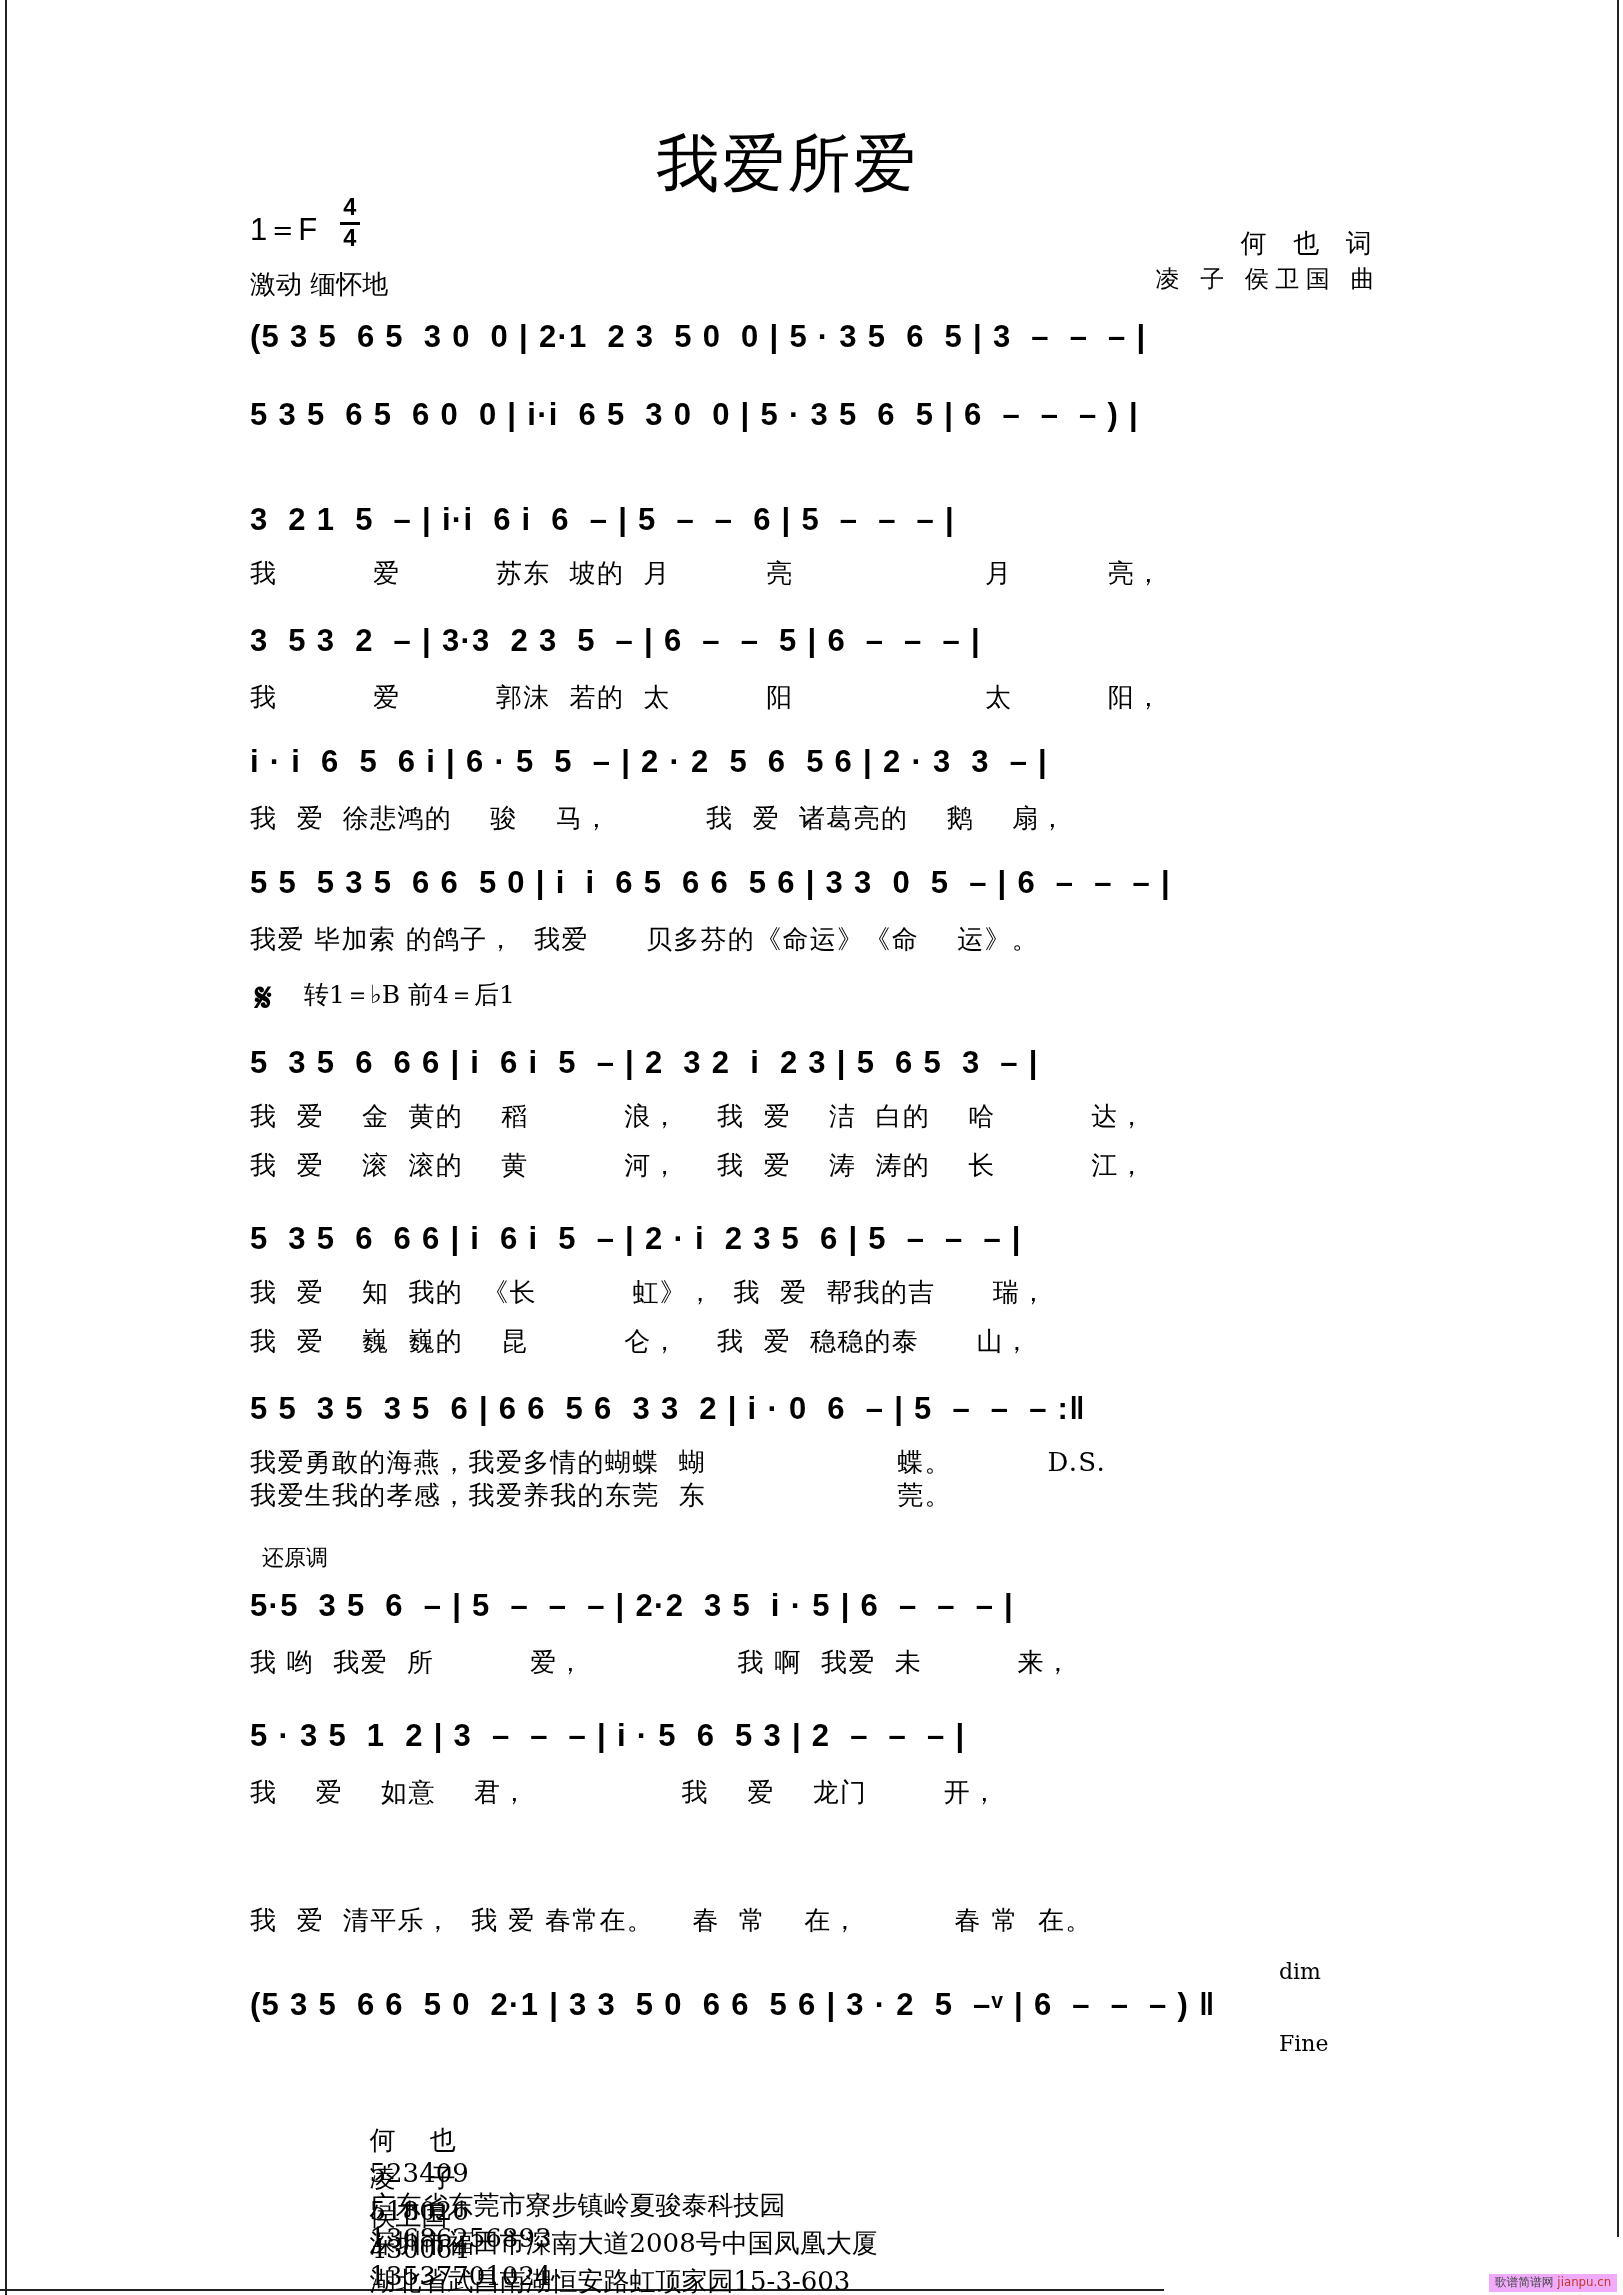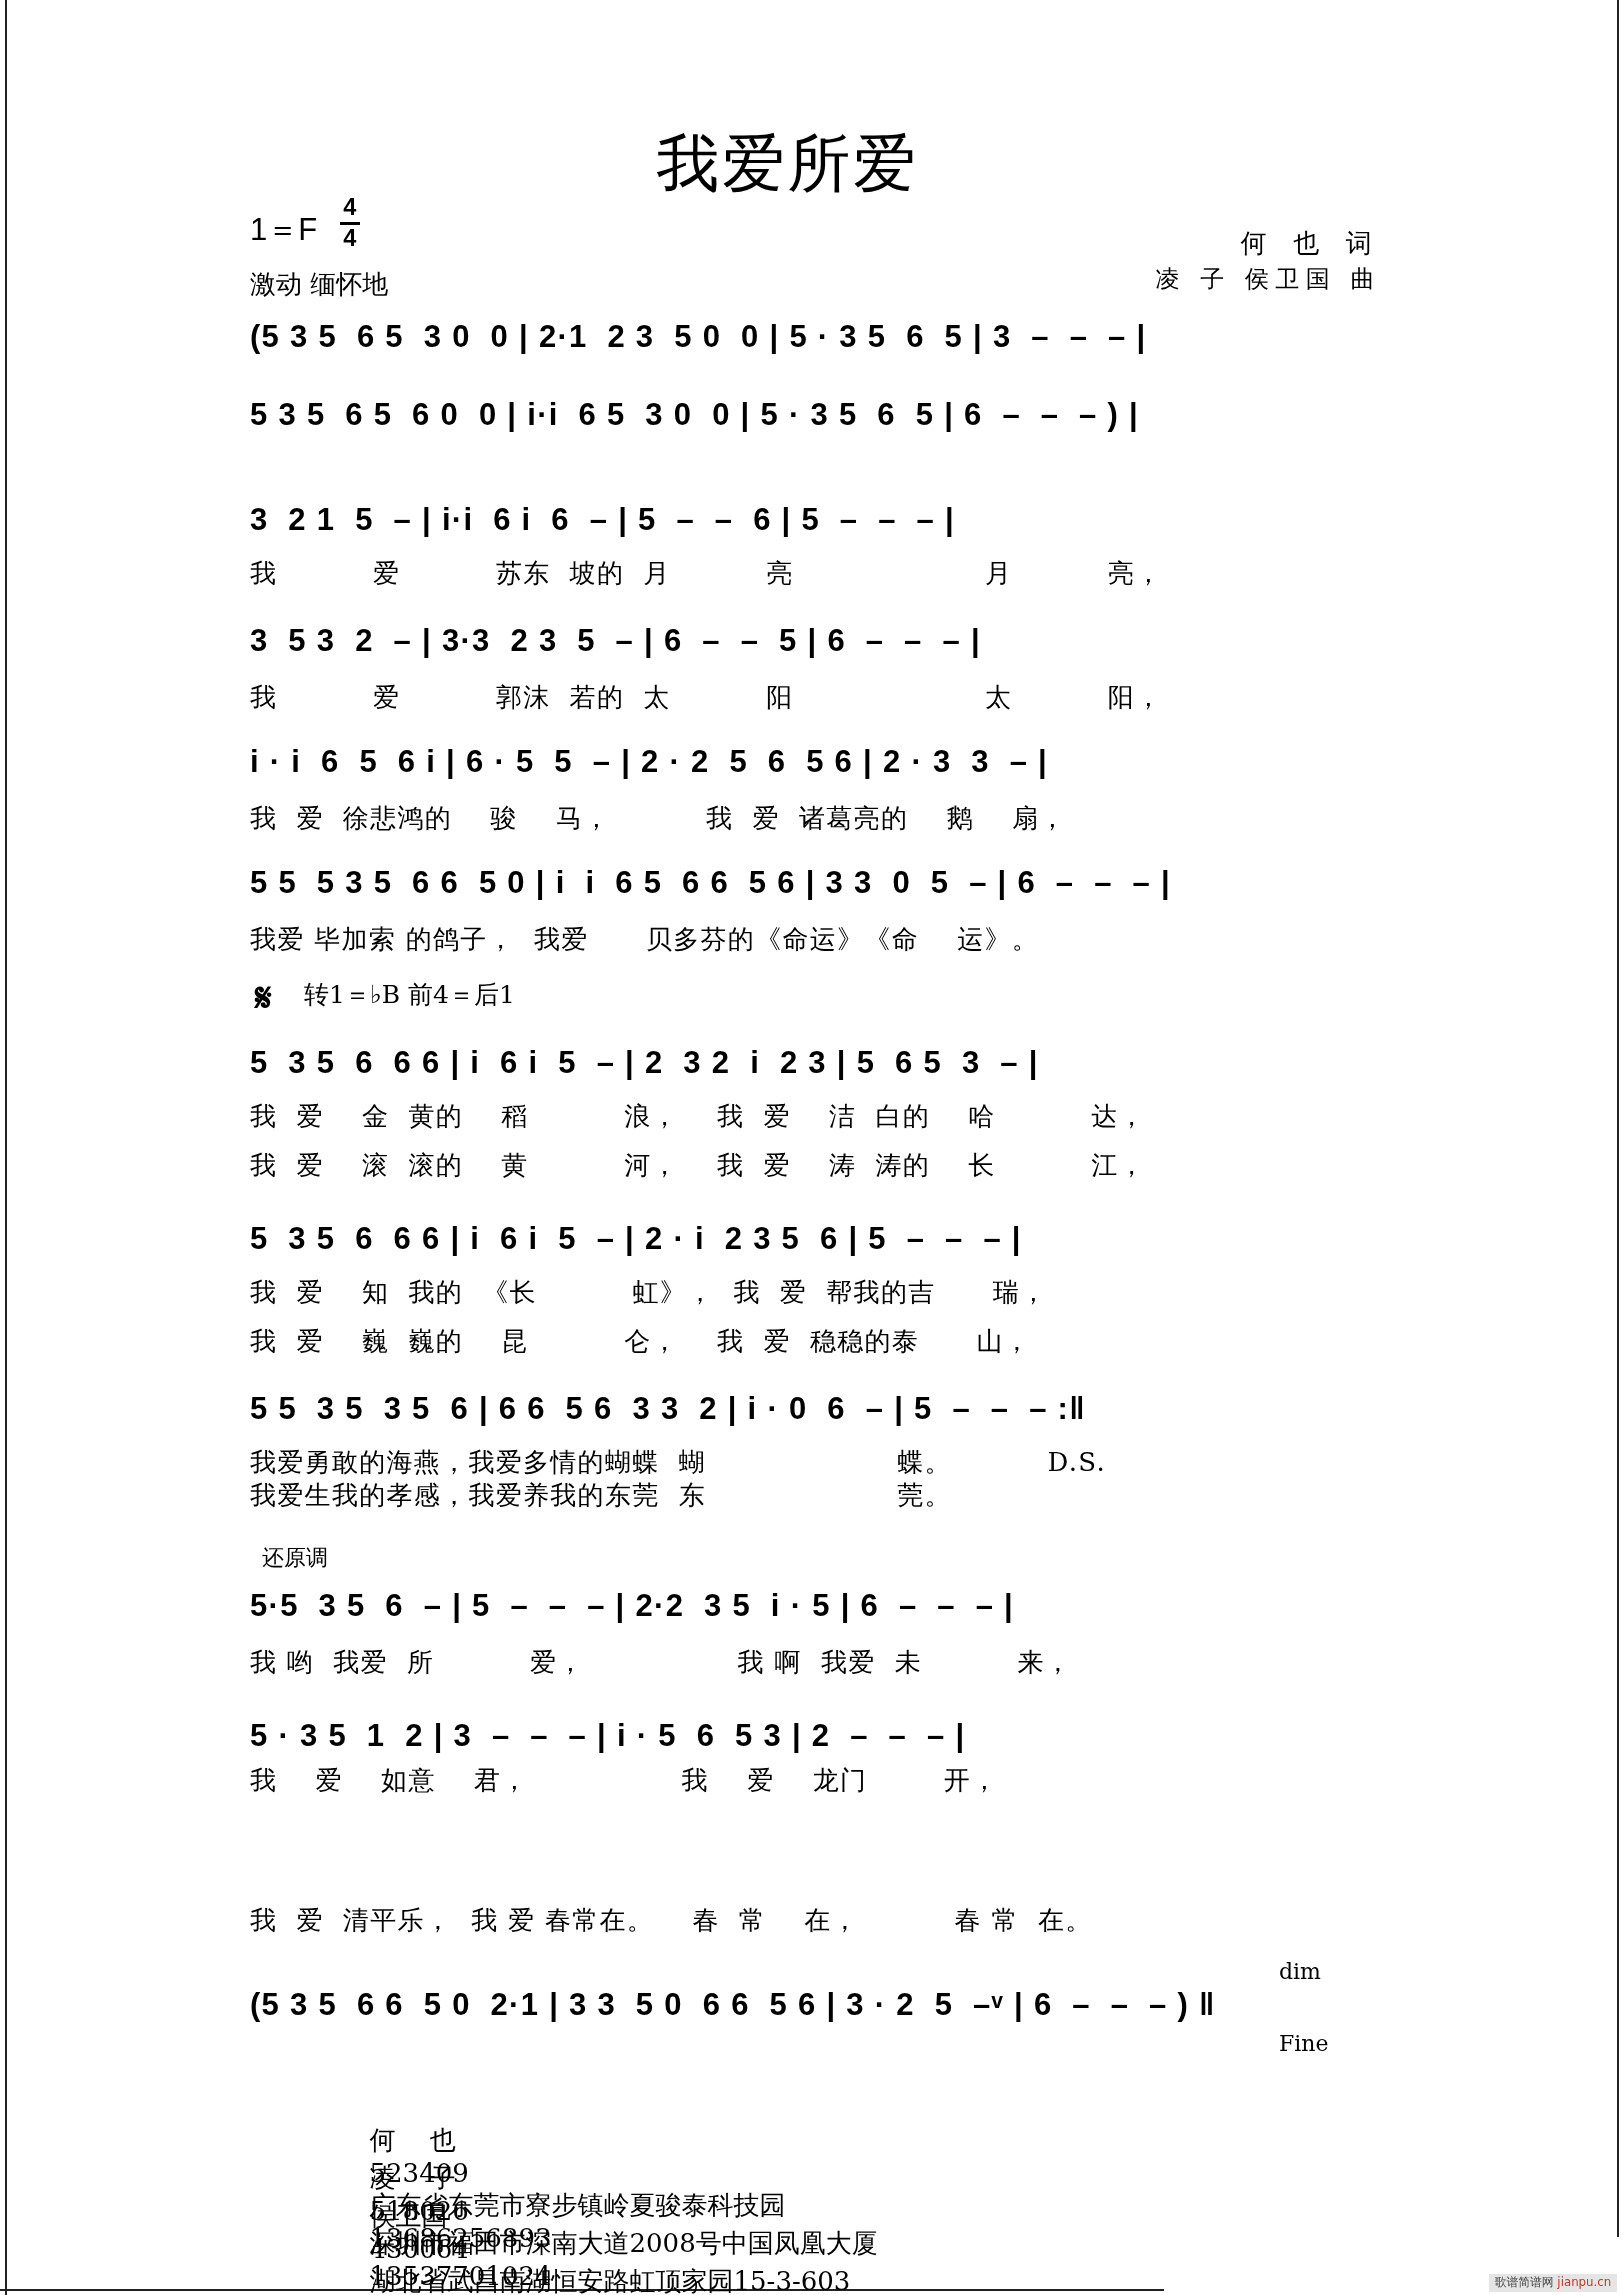--- a/index.html
+++ b/index.html
@@ -22,21 +22,21 @@
            font-size:31px; white-space:pre; letter-spacing:1.3px; }
   .lyric { position:absolute; font-size:26px; white-space:pre; letter-spacing:1.3px; }
   .annot { position:absolute; font-size:25px; }
   .segno { position:absolute; font-size:39px; font-weight:bold; font-family:"DejaVu Serif",serif; }
   .footer { position:absolute; left:353px; font-size:26px; white-space:pre; font-family:"DejaVu Serif",serif; }
   .footer span { display:inline-block; }
   .f-name { width:98px; letter-spacing:13px; }
   .f-zip { width:72px; }
   .f-addr { width:543px; }
   .watermark { position:absolute; right:6.5px; bottom:2.6px; font-size:11.8px; color:#444;
-               font-family:"DejaVu Sans",sans-serif; background:#e5e5e5; padding:1.3px 5.2px; }
+               font-family:"DejaVu Sans",sans-serif; background:#f0abfc; padding:1.3px 5.2px; }
   .watermark .wm-url { color:#c0392b; }
 </style>
 </head>
 <body>
 
 <div class="frame-left"></div>
 <div class="frame-right"></div>
 <div class="frame-bottom"></div>
 
 <div class="title">我爱所爱</div>
@@ -102,21 +102,21 @@
 
 <div class="annot" style="left:262px; top:1543px; font-size:22px">还原调</div>
 
 <div class="line-row" style="top:1583px">
   <div class="notes">5·5  3 5  6  – | 5  –  –  – | 2·2  3 5  i · 5 | 6  –  –  – |</div>
   <div class="lyric" style="top:62px">我 哟  我爱  所          爱，                我 啊  我爱  未          来，</div>
 </div>
 
 <div class="line-row" style="top:1713px">
   <div class="notes">5 · 3 5  1  2 | 3  –  –  – | i · 5  6  5 3 | 2  –  –  – |</div>
-  <div class="lyric" style="top:50px">我    爱    如意    君，                我    爱    龙门        开，</div>
+  <div class="lyric" style="top:62px">我    爱    如意    君，                我    爱    龙门        开，</div>
 </div>
 
 <div class="line-row" style="top:1841px">
   <div class="lyric" style="top:62px">我  爱  清平乐，  我 爱 春常在。    春  常    在，          春 常  在。</div>
 </div>
 
 <div class="annot" style="left:1279px; top:1959px; font-size:22px">dim</div>
 
 <div class="line-row" style="top:1982px">
   <div class="notes">(5 3 5  6 6  5 0  2·1 | 3 3  5 0  6 6  5 6 | 3 · 2  5  –ᵛ | 6  –  –  – ) ‖</div>

